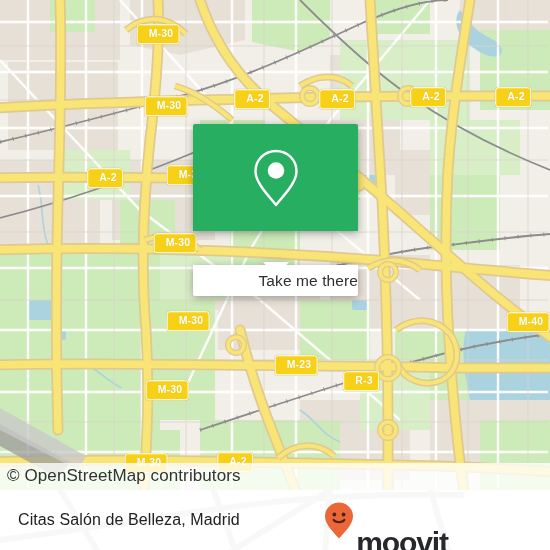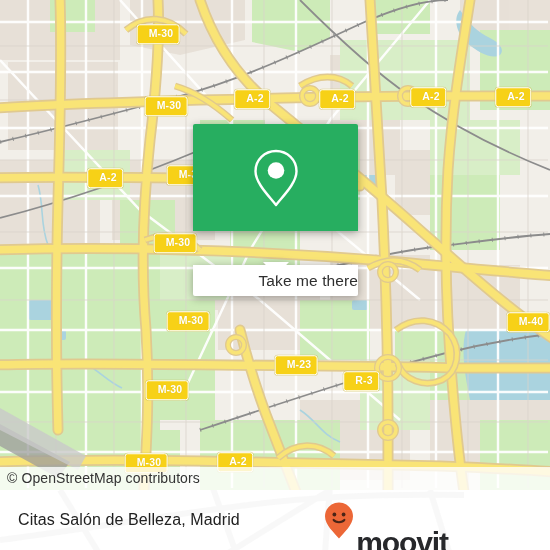--- a/index.html
+++ b/index.html
@@ -30,21 +30,21 @@
     padding:3px 5px 4px 11px;
     white-space:nowrap;
     box-shadow:0 0 0 .5px rgba(190,170,40,.45);
     text-shadow:0 0 1px rgba(140,120,10,.25);
   }
 
   
   .attrib{
     position:absolute;left:0;bottom:0;width:100%;
     background:rgba(255,255,255,.78);
-    font-size:14px;color:#333;
+    font-size:17px;color:#333;
     padding:3px 8px 4px 7px;
     box-sizing:border-box;
     letter-spacing:.1px;
   }
 
   
   .card{
     position:absolute;left:193px;top:124px;width:165px;
     filter:drop-shadow(0 2px 4px rgba(0,0,0,.33));
   }

